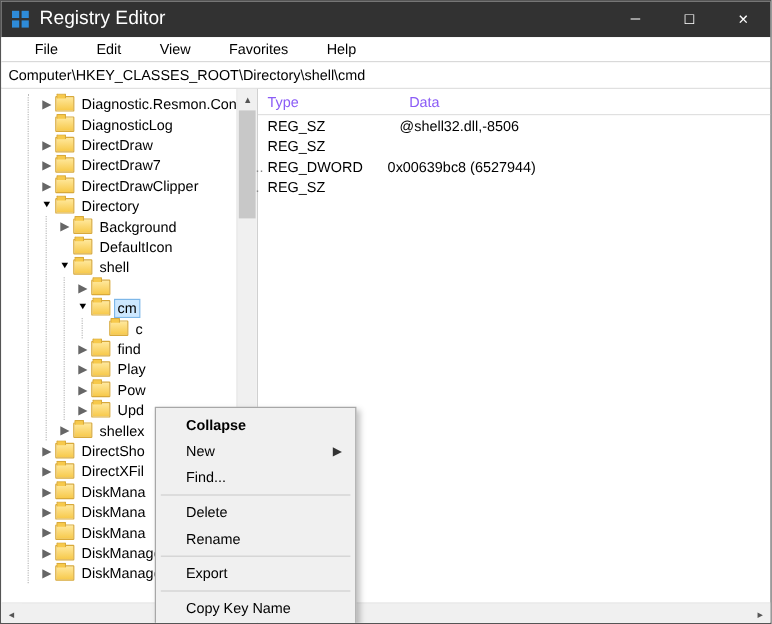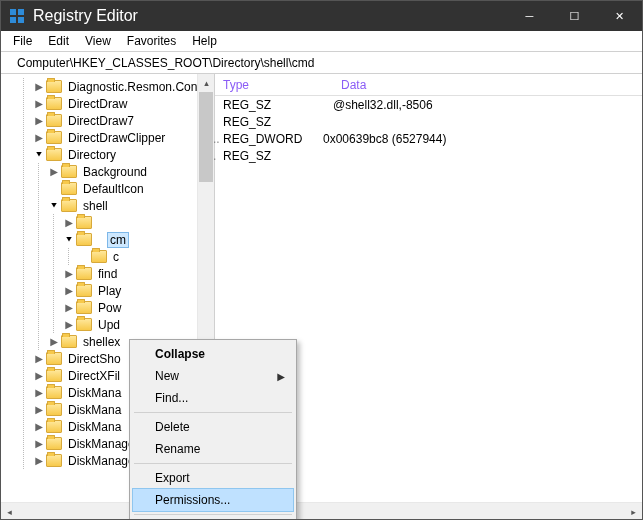--- a/index.html
+++ b/index.html
@@ -4,33 +4,33 @@
 <style>
 * { margin: 0; padding: 0; box-sizing: border-box; font-family: "Segoe UI", Tahoma, sans-serif; font-size: 12px; }
 body { width: 643px; height: 520px; background: #fff; overflow: hidden; border: 1px solid #555; }
 .titlebar { height: 30px; background: #323232; color: #fff; display: flex; align-items: center; padding-left: 8px; }
 .titlebar .app-icon { width: 16px; height: 16px; margin-right: 8px; display: inline-flex; flex-wrap: wrap; }
 .titlebar .app-icon span { width: 6px; height: 6px; background: #2e8bd8; margin: 1px; }
 .titlebar .title { flex: 1; font-size: 16px; }
 .winbtns { display: flex; height: 100%; }
 .winbtn { width: 45px; display: flex; align-items: center; justify-content: center; color: #fff; font-size: 11px; }
 .menubar { height: 21px; border-bottom: 1px solid #d0d0d0; display: flex; align-items: center; padding: 0 4px; background: #fff; }
-.menubar .mitem { padding: 2px 8px; cursor: default; }
+.menubar .mitem { padding: 2px 8px; cursor: default; margin-left: 16px; }
 .addrbar { height: 22px; border-bottom: 1px solid #d0d0d0; display: flex; align-items: center; }
-.addrbar input { width: 100%; height: 100%; border: none; padding: 0 16px; font-size: 12px; outline: none; }
+.addrbar input { width: 100%; height: 100%; border: none; padding: 0 6px; font-size: 12px; outline: none; }
 .content { display: flex; height: calc(100% - 30px - 21px - 22px); position: relative; }
 .tree { width: 214px; border-right: 1px solid #d0d0d0; overflow: hidden; position: relative; background: #fff; }
 .tree-inner { padding: 4px 0 4px 4px; }
 .node { display: flex; align-items: center; height: 17px; white-space: nowrap; }
 .twisty { width: 14px; height: 14px; display: inline-flex; align-items: center; justify-content: center; color: #666; font-size: 10px; }
 .twisty.open { color: #000; }
 .folder { width: 16px; height: 13px; background: linear-gradient(#ffe89c, #f7c94b); border: 1px solid #d8a93a; border-radius: 1px; margin-right: 4px; display: inline-block; position: relative; }
 .folder::before { content: ""; position: absolute; top: -3px; left: 0; width: 6px; height: 3px; background: #f7c94b; border: 1px solid #d8a93a; border-bottom: none; border-radius: 1px 1px 0 0; }
 .node .label { padding: 0 2px; }
-.node.selected .label { background: #cde8ff; outline: 1px solid #7db7e8; margin-left: 12px; }
+.node.selected .label { background: #cde8ff; outline: 1px solid #7db7e8; }
 .guide { border-left: 1px dotted #bbb; margin-left: 6px; padding-left: 8px; }
 .listview { flex: 1; position: relative; background: #fff; }
 .lvhead { display: flex; border-bottom: 1px solid #e0e0e0; height: 22px; align-items: center; color: #8b5cf6; }
 .lvcol { padding: 0 8px; }
 .lvrow { display: flex; height: 17px; align-items: center; padding-left: 8px; justify-content: center; }
 .lvrow .c1 { width: 110px; }
 .lvrow .c2 { flex: 1; }
 .sb-v { position: absolute; right: 0; top: 0; bottom: 17px; width: 17px; background: #f0f0f0; border-left: 1px solid #e8e8e8; }
 .sb-h { position: absolute; left: 0; right: 17px; bottom: 0; height: 17px; background: #f0f0f0; border-top: 1px solid #e8e8e8; }
 .sb-corner { position: absolute; right: 0; bottom: 0; width: 17px; height: 17px; background: #f0f0f0; }
@@ -76,20 +76,25 @@
 <div class="content">
   <div class="tree">
     <div class="tree-inner">
       <div class="guide" style="margin-left:18px">
         <div class="node">
             <span class="twisty">▶</span>
             <span class="folder"></span>
             <span class="label">Diagnostic.Resmon.Con</span>
           </div>
         <div class="node">
+            <span class="twisty"></span>
+            <span class="folder"></span>
+            <span class="label">DiagnosticLog</span>
+          </div>
+        <div class="node">
             <span class="twisty">▶</span>
             <span class="folder"></span>
             <span class="label">DirectDraw</span>
           </div>
         <div class="node">
             <span class="twisty">▶</span>
             <span class="folder"></span>
             <span class="label">DirectDraw7</span>
           </div>
         <div class="node">
@@ -237,17 +242,16 @@
     <div class="ctxitem">
         <span>New</span>
         <span class="sub">▶</span>
       </div>
     <div class="ctxitem">Find...</div>
     <div class="ctxsep"></div>
     <div class="ctxitem">Delete</div>
     <div class="ctxitem">Rename</div>
     <div class="ctxsep"></div>
     <div class="ctxitem">Export</div>
-    <div class="ctxitem hl">Permissions...</div>
     <div class="ctxsep"></div>
     <div class="ctxitem">Copy Key Name</div>
   </div>
 </div>
 
 </body></html>

